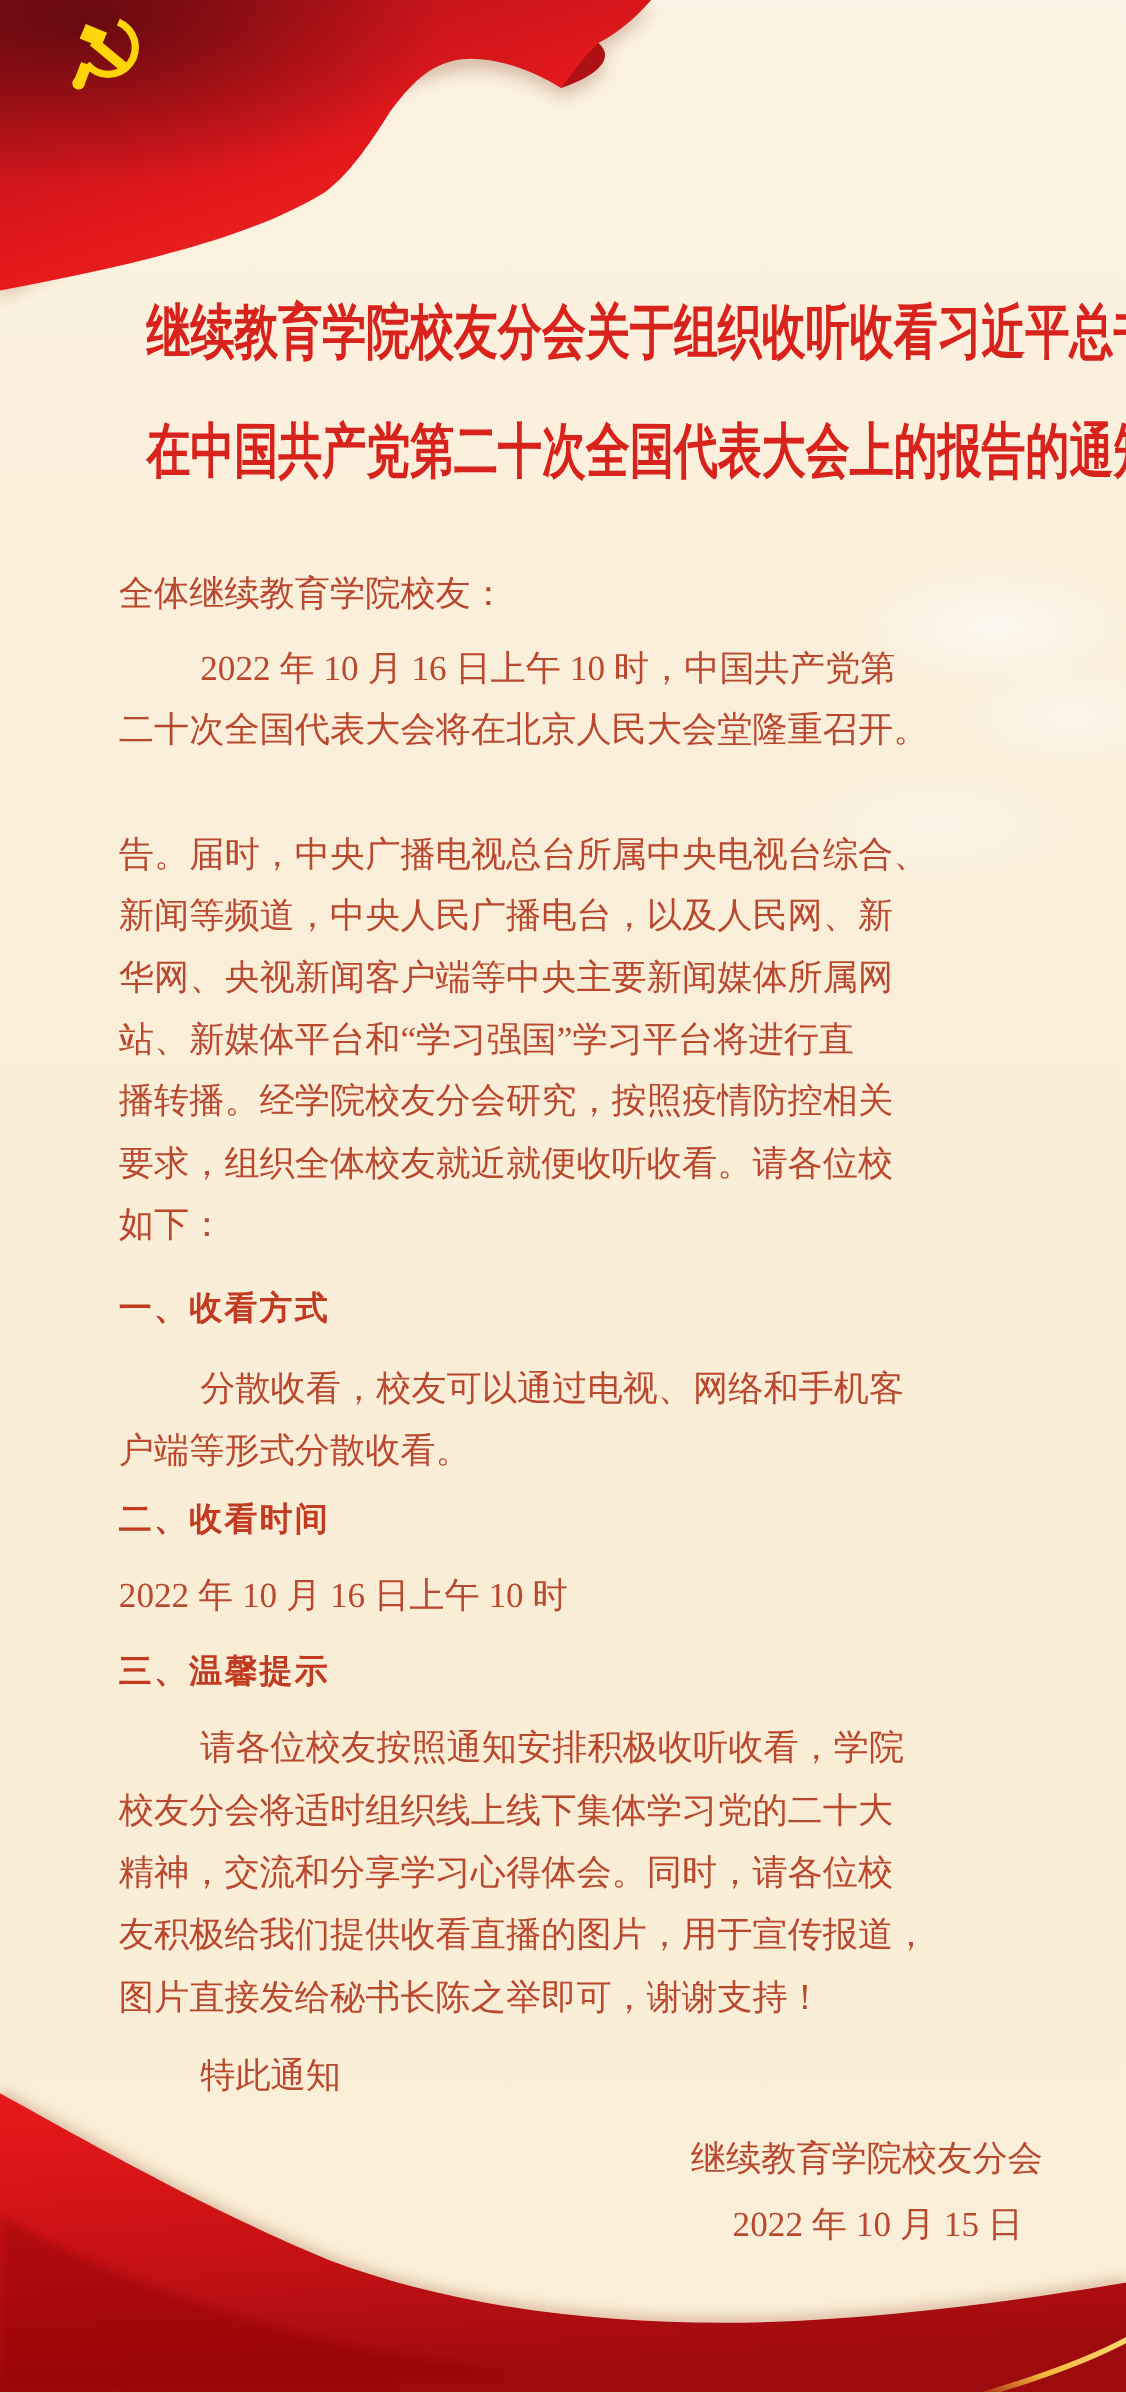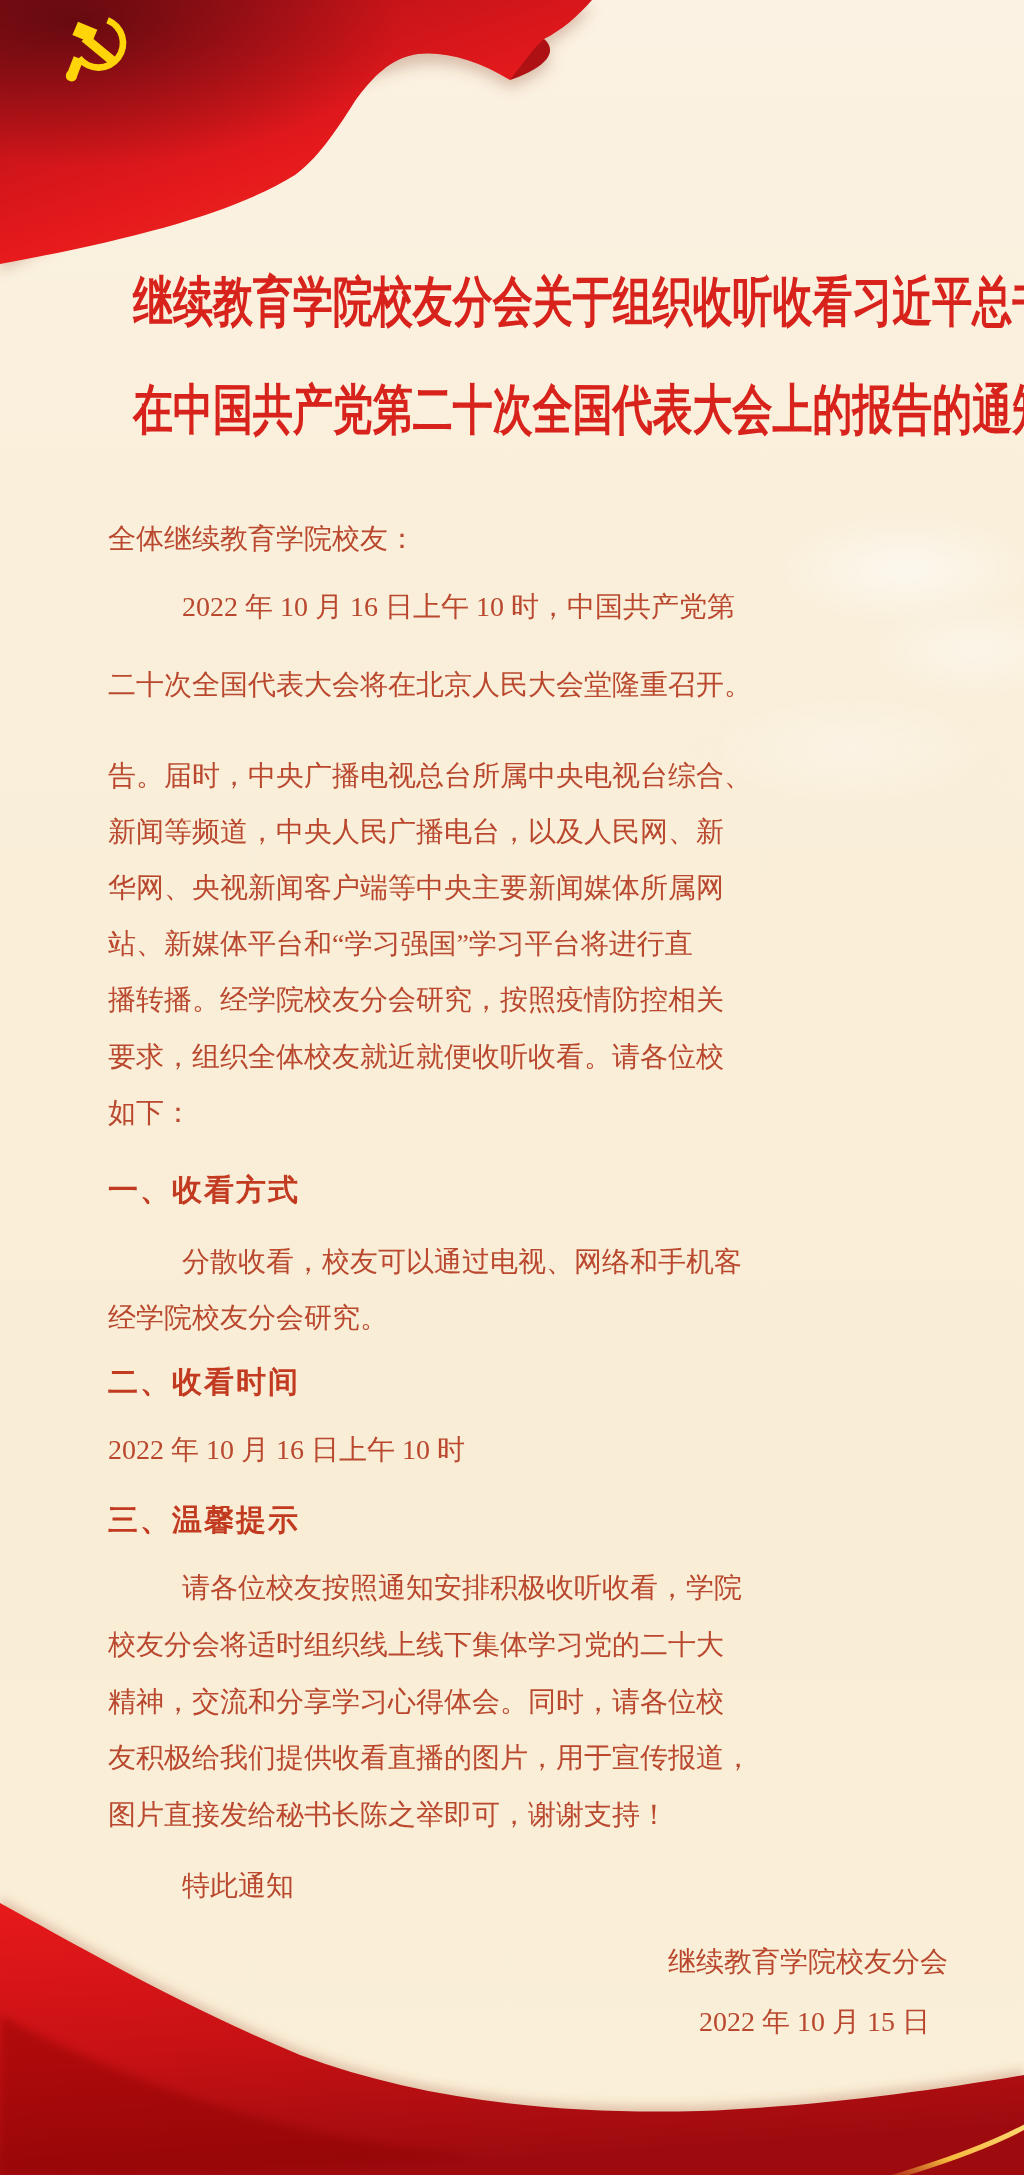--- a/index.html
+++ b/index.html
@@ -27,21 +27,21 @@
     color:#D8231C;
     transform:scaleX(.74);transform-origin:50% 50%;
     letter-spacing:0px;
   }
   .t1{top:272px;}
   .t2{top:380px;}
 
   .line{
     position:absolute;left:108px;height:56px;line-height:56px;
     white-space:nowrap;
-    font-size:28px;color:#B9482E;
+    font-size:32px;color:#B9482E;
     font-family:"Liberation Serif","DejaVu Serif",serif;
   }
   .ind{left:182px;}
   .heading{
     position:absolute;left:108px;height:56px;line-height:56px;
     white-space:nowrap;
     font-size:30px;font-weight:bold;color:#C23A20;
     font-family:"Liberation Sans","DejaVu Sans",sans-serif;
     letter-spacing:2px;
   }
@@ -93,32 +93,32 @@
   <div class="cloud c1"></div>
   <div class="cloud c2"></div>
   <div class="cloud c3"></div>
 
   <h1 class="title-line t1">继续教育学院校友分会关于组织收听收看习近平总书记</h1>
   <h1 class="title-line t2">在中国共产党第二十次全国代表大会上的报告的通知</h1>
 
   <div class="line" style="top:511px">全体继续教育学院校友：</div>
 
   <div class="line ind" style="top:579px">2022 年 10 月 16 日上午 10 时，中国共产党第</div>
-  <div class="line" style="top:657px">二十次全国代表大会将在北京人民大会堂隆重召开。</div>
+  <div class="line" style="top:635px">二十次全国代表大会将在北京人民大会堂隆重召开。</div>
   <div class="line" style="top:748px">告。届时，中央广播电视总台所属中央电视台综合、</div>
   <div class="line" style="top:804px">新闻等频道，中央人民广播电台，以及人民网、新</div>
   <div class="line" style="top:860px">华网、央视新闻客户端等中央主要新闻媒体所属网</div>
   <div class="line" style="top:916px">站、新媒体平台和“学习强国”学习平台将进行直</div>
   <div class="line" style="top:972px">播转播。经学院校友分会研究，按照疫情防控相关</div>
   <div class="line" style="top:1029px">要求，组织全体校友就近就便收听收看。请各位校</div>
   <div class="line" style="top:1085px">如下：</div>
 
   <div class="heading" style="top:1162px">一、收看方式</div>
   <div class="line ind" style="top:1234px">分散收看，校友可以通过电视、网络和手机客</div>
-  <div class="line" style="top:1290px">经学院校友分会研究。</div>
+  <div class="line" style="top:1290px">户端等形式分散收看。</div>
 
   <div class="heading" style="top:1354px">二、收看时间</div>
   <div class="line" style="top:1422px">2022 年 10 月 16 日上午 10 时</div>
 
   <div class="heading" style="top:1492px">三、温馨提示</div>
   <div class="line ind" style="top:1560px">请各位校友按照通知安排积极收听收看，学院</div>
   <div class="line" style="top:1617px">校友分会将适时组织线上线下集体学习党的二十大</div>
   <div class="line" style="top:1674px">精神，交流和分享学习心得体会。同时，请各位校</div>
   <div class="line" style="top:1730px">友积极给我们提供收看直播的图片，用于宣传报道，</div>
   <div class="line" style="top:1787px">图片直接发给秘书长陈之举即可，谢谢支持！</div>

